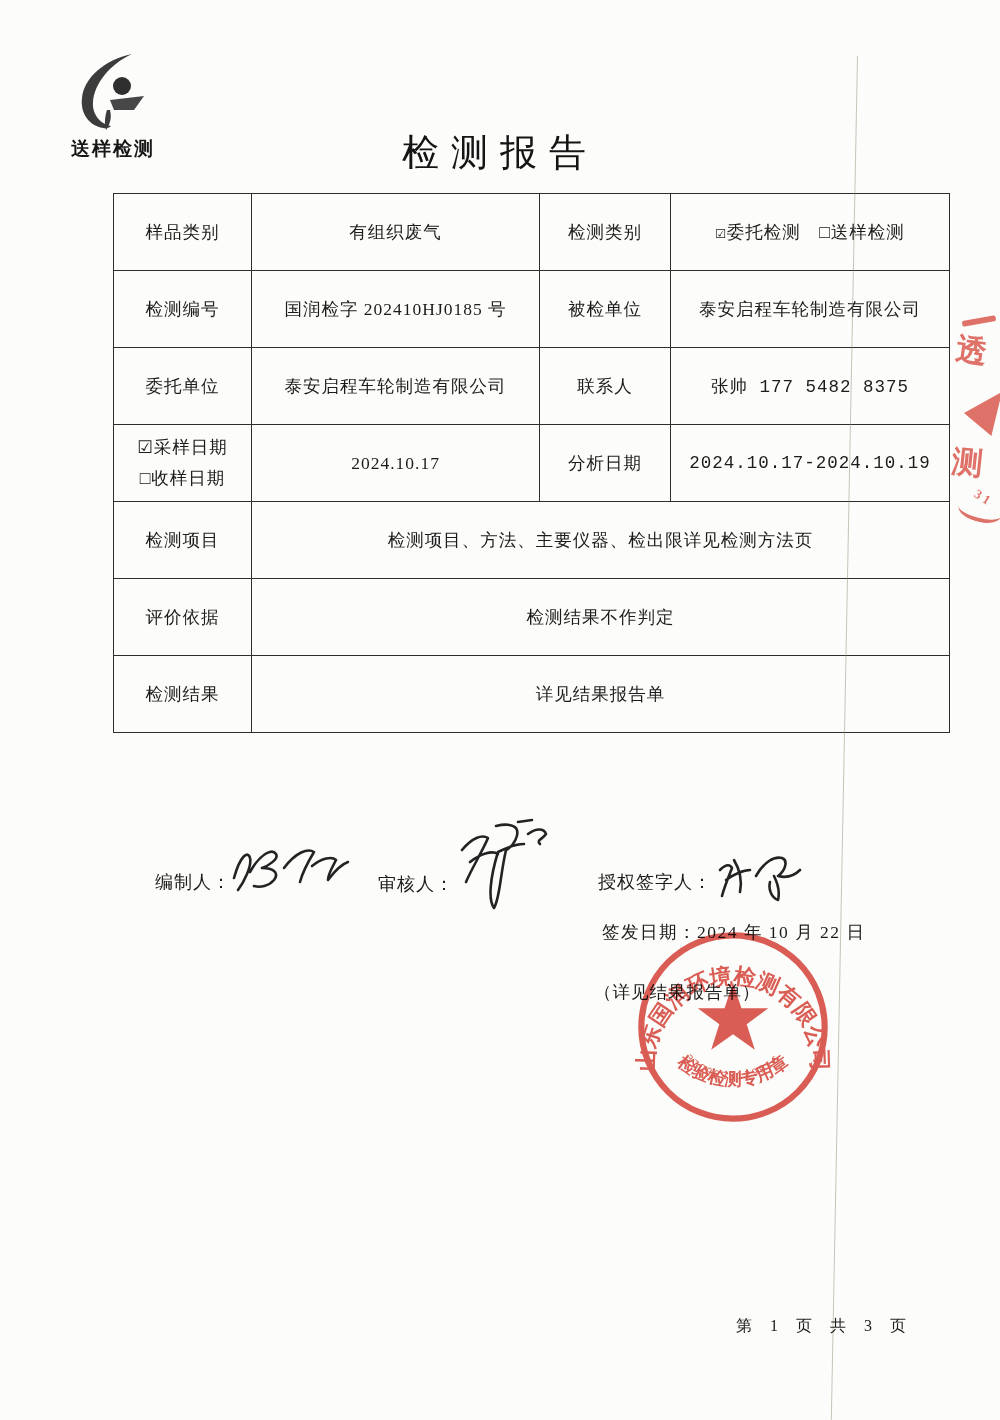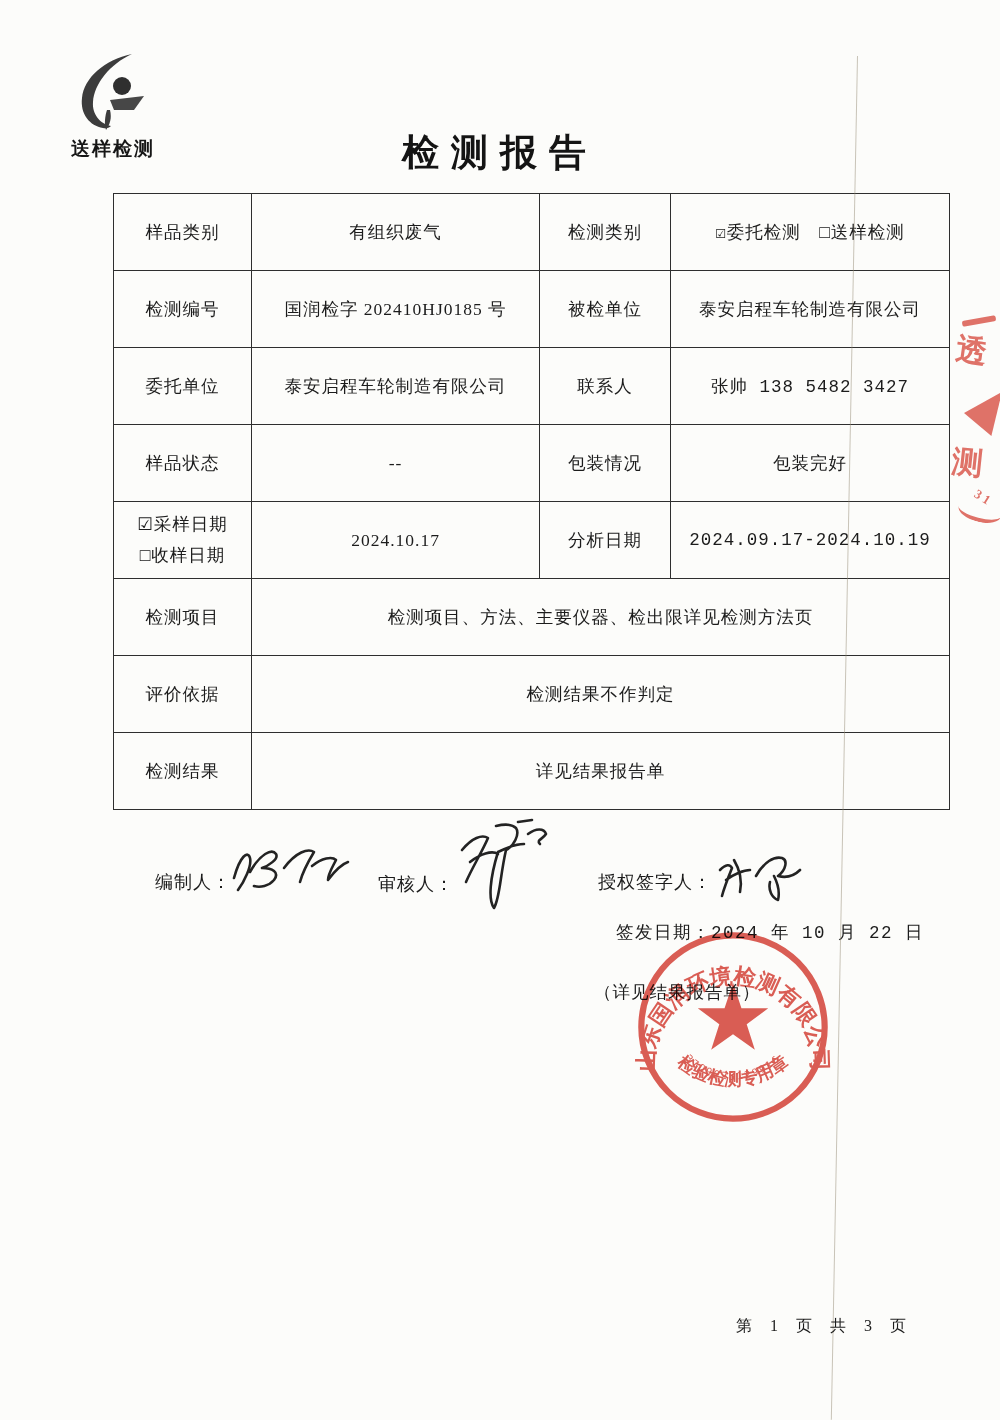--- a/index.html
+++ b/index.html
@@ -12,35 +12,35 @@
     font-family:"Liberation Serif","DejaVu Serif",serif;
     color:#1c1c1c;
   }
   
   .logo{position:absolute;left:58px;top:52px;width:110px;text-align:center;}
   .logo svg{display:block;margin:0 auto;}
   .logo-text{font-family:"Liberation Sans","DejaVu Sans",sans-serif;font-weight:bold;font-size:19px;letter-spacing:2px;color:#161616;margin-top:2px;}
   .report-no{position:absolute;left:578px;top:76px;font-size:17.5px;white-space:nowrap;}
   .report-no .val{display:inline-block;margin-left:10px;border-bottom:1.5px solid #2b2b2b;padding:0 6px 2px 2px;}
   .doc-title{position:absolute;left:0;top:128px;width:1000px;text-align:center;
-    font-size:37px;font-weight:bold;letter-spacing:12px;color:#141414;}
+    font-size:37px;font-weight:normal;letter-spacing:12px;color:#141414;}
   
   table.info{position:absolute;left:113px;top:193px;border-collapse:collapse;table-layout:fixed;border-radius:14px;}
   table.info td{border:1.6px solid #2e2e2e;height:72px;text-align:center;vertical-align:middle;
     font-size:17.5px;padding:2px 6px;letter-spacing:1px;}
   td.lbl{width:125px;}
   td.v1{width:275px;}
   td.lbl2{width:118px;}
   td.v2{width:266px;font-family:Liberation Mono, monospace;}
   td.date-lbl{text-align:left;padding-left:14px;line-height:1.75;letter-spacing:0.5px;}
   
   .sig-label{position:absolute;font-size:18px;letter-spacing:1px;white-space:nowrap;}
   .sig{position:absolute;}
   .sig path{fill:none;stroke:#232323;stroke-width:2.6;stroke-linecap:round;stroke-linejoin:round;}
-  .issue-line{position:absolute;left:616px;top:920px;font-size:17.5px;letter-spacing:1.5px;font-family:Liberation Mono, monospace;}
+  .issue-line{position:absolute;left:602px;top:920px;font-size:17.5px;letter-spacing:1.5px;}
   .seal-note{position:absolute;left:594px;top:980px;font-size:17.5px;letter-spacing:1px;}
   
   .stamp{position:absolute;left:630px;top:924px;width:206px;height:206px;
     mix-blend-mode:multiply;opacity:0.88;pointer-events:none;}
   
   .edge-stamp{position:absolute;left:948px;top:312px;width:60px;height:230px;
     color:#dd5a50;mix-blend-mode:multiply;opacity:0.85;pointer-events:none;}
   .edge-bar{position:absolute;left:14px;top:6px;width:34px;height:6px;background:#dd5a50;transform:rotate(-10deg);border-radius:2px;}
   .edge-char1{position:absolute;left:8px;top:18px;font-size:31px;font-weight:bold;transform:rotate(8deg);}
   .edge-tri{position:absolute;left:16px;top:80px;width:38px;height:44px;background:#dd5a50;
@@ -83,36 +83,30 @@
     <tr>
       <td class="lbl">检测编号</td>
       <td class="v1">国润检字 202410HJ0185 号</td>
       <td class="lbl2">被检单位</td>
       <td class="v2">泰安启程车轮制造有限公司</td>
     </tr>
     <tr>
       <td class="lbl">委托单位</td>
       <td class="v1">泰安启程车轮制造有限公司</td>
       <td class="lbl2">联系人</td>
-      <td class="v2">张帅 138 5482 3427</td>
-    </tr>
-    <tr>
-      <td class="lbl">样品状态</td>
-      <td class="v1">--</td>
-      <td class="lbl2">包装情况</td>
-      <td class="v2">包装完好</td>
+      <td class="v2">张帅 177 5482 8375</td>
     </tr>
     <tr>
       <td class="lbl date-lbl">
         <div>☑采样日期</div>
         <div>□收样日期</div>
       </td>
       <td class="v1">2024.10.17</td>
       <td class="lbl2">分析日期</td>
-      <td class="v2">2024.09.17-2024.10.19</td>
+      <td class="v2">2024.10.17-2024.10.19</td>
     </tr>
     <tr>
       <td class="lbl">检测项目</td>
       <td colspan="3">检测项目、方法、主要仪器、检出限详见检测方法页</td>
     </tr>
     <tr>
       <td class="lbl">评价依据</td>
       <td colspan="3">检测结果不作判定</td>
     </tr>
     <tr>

